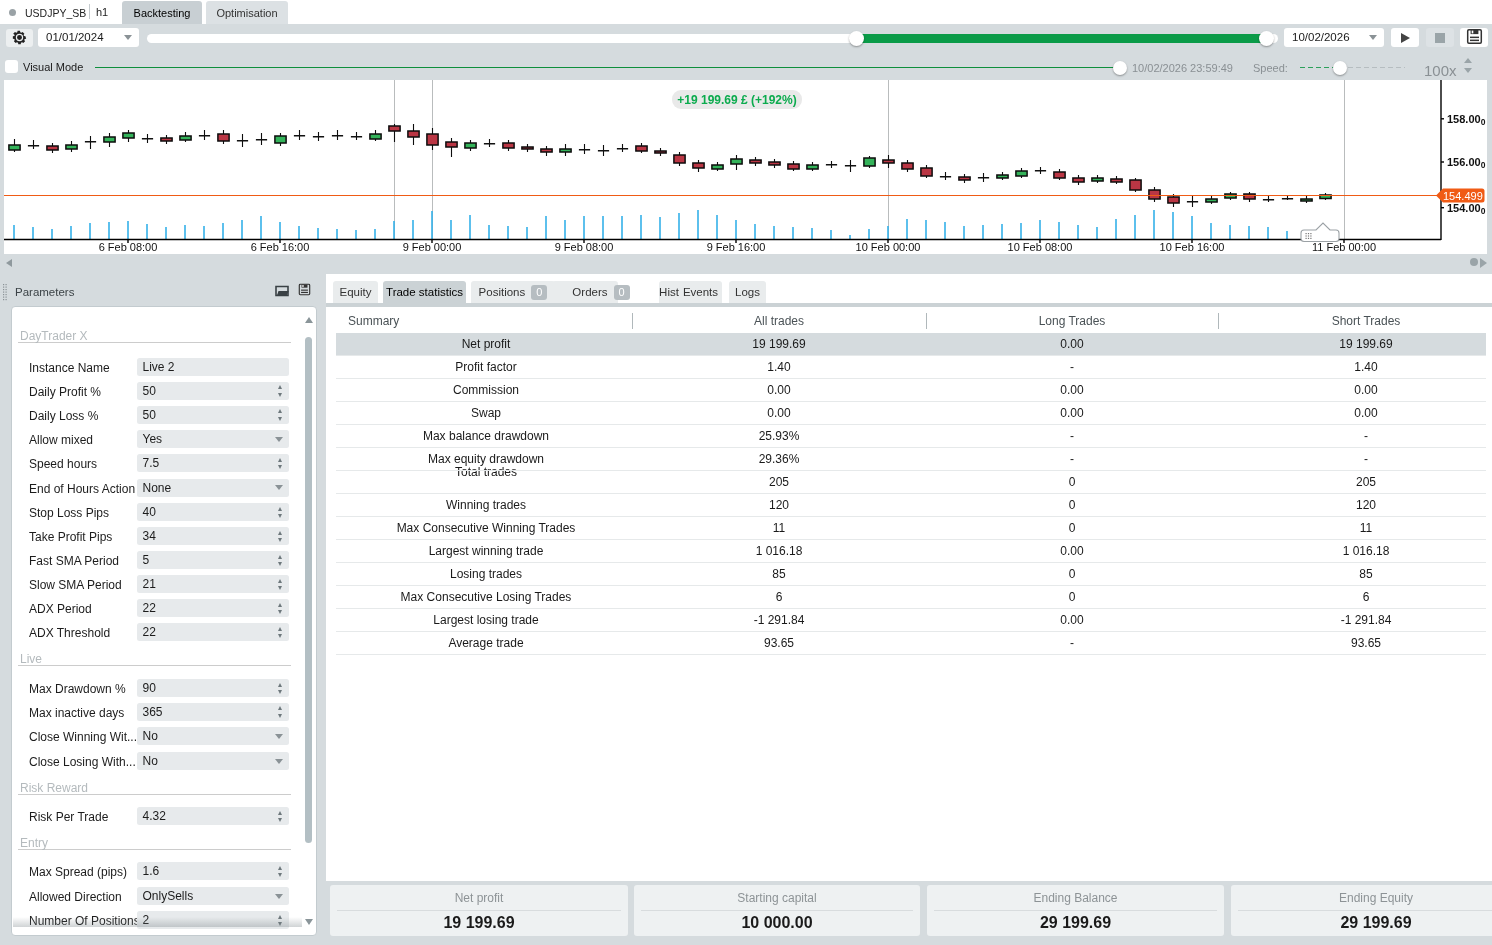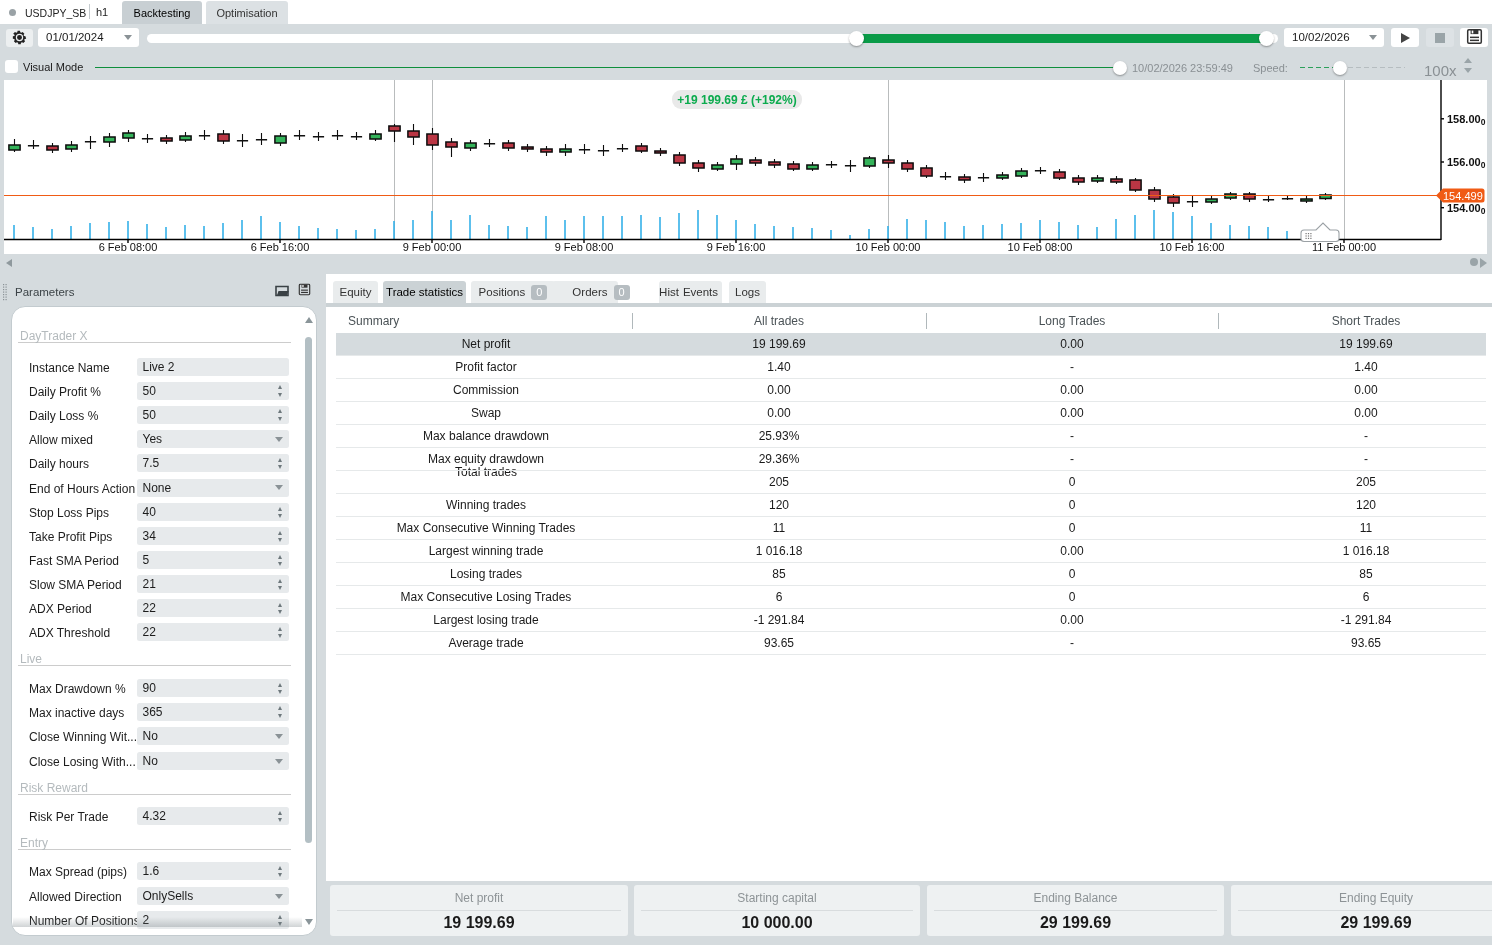--- a/index.html
+++ b/index.html
@@ -11,21 +11,21 @@
 #visrow{position:absolute;left:0;top:53px;width:1492px;height:27px;background:#d5dbde}
 .wbtn{position:absolute;background:#fff;border-radius:3px}
 .ddarrow{position:absolute;width:0;height:0;border-left:4px solid transparent;border-right:4px solid transparent;border-top:5px solid #8a9296}
 
 #chart{position:absolute;left:0;top:80px;width:1492px;height:174px;background:#fff}
 #chart .lm{position:absolute;left:0;top:0;width:4px;height:174px;background:#d5dbde}
 #chart .rm{position:absolute;left:1487px;top:0;width:5px;height:174px;background:#d5dbde}
 #chartscroll{position:absolute;left:0;top:254px;width:1492px;height:17px;background:#d5dbde}
 
 #pheader{position:absolute;left:0;top:278px;width:322px;height:27px}
-#pcard{position:absolute;left:11px;top:306px;width:306px;height:630px;background:#fff;border-radius:14px;border:1px solid #c3cbcf}
+#pcard{position:absolute;left:11px;top:306px;width:306px;height:630px;background:#fff;border-radius:4px;border:1px solid #c3cbcf}
 .prow{position:absolute;left:0;width:306px;height:24px}
 .plabel{position:absolute;left:17px;top:6px;font-size:12px;color:#1c1c1c;white-space:nowrap}
 .pinput{position:absolute;left:124.5px;top:3px;width:152px;height:18px;background:#e7eaec;border-radius:2.5px;font-size:12px;color:#1c1c1c;line-height:18.5px;padding-left:6px}
 .psec{position:absolute;left:6px;width:273px;color:#b4babd;font-size:12px;border-bottom:1px solid #ccc;height:14px;padding-left:2px}
 .spin{position:absolute;right:4.5px;top:3.5px;width:5.6px;height:11.5px}
 .spin:before{content:"";position:absolute;left:0;top:0;border-left:2.8px solid transparent;border-right:2.8px solid transparent;border-bottom:4.6px solid #6e787c}
 .spin:after{content:"";position:absolute;left:0;bottom:0;border-left:2.8px solid transparent;border-right:2.8px solid transparent;border-top:4.6px solid #6e787c}
 .drop{position:absolute;right:6px;top:6.5px;width:0;height:0;border-left:4px solid transparent;border-right:4px solid transparent;border-top:5px solid #8a9296}
 
 .rtab{position:absolute;top:281px;height:22px;background:#e9eced;border-radius:3px 3px 0 0;display:flex;align-items:center;justify-content:center;font-size:11.5px;color:#333;white-space:nowrap}
@@ -265,21 +265,21 @@
     </div>
 <div class="prow" style="top:95.5px">
       <span class="plabel">Daily Loss %</span>
       <div class="pinput">50<span class="spin"></span></div>
     </div>
 <div class="prow" style="top:120px">
       <span class="plabel">Allow mixed</span>
       <div class="pinput">Yes<span class="drop"></span></div>
     </div>
 <div class="prow" style="top:144px">
-      <span class="plabel">Daily hours</span>
+      <span class="plabel">Speed hours</span>
       <div class="pinput">7.5<span class="spin"></span></div>
     </div>
 <div class="prow" style="top:168.5px">
       <span class="plabel">End of Hours Action</span>
       <div class="pinput">None<span class="drop"></span></div>
     </div>
 <div class="prow" style="top:193px">
       <span class="plabel">Stop Loss Pips</span>
       <div class="pinput">40<span class="spin"></span></div>
     </div>

